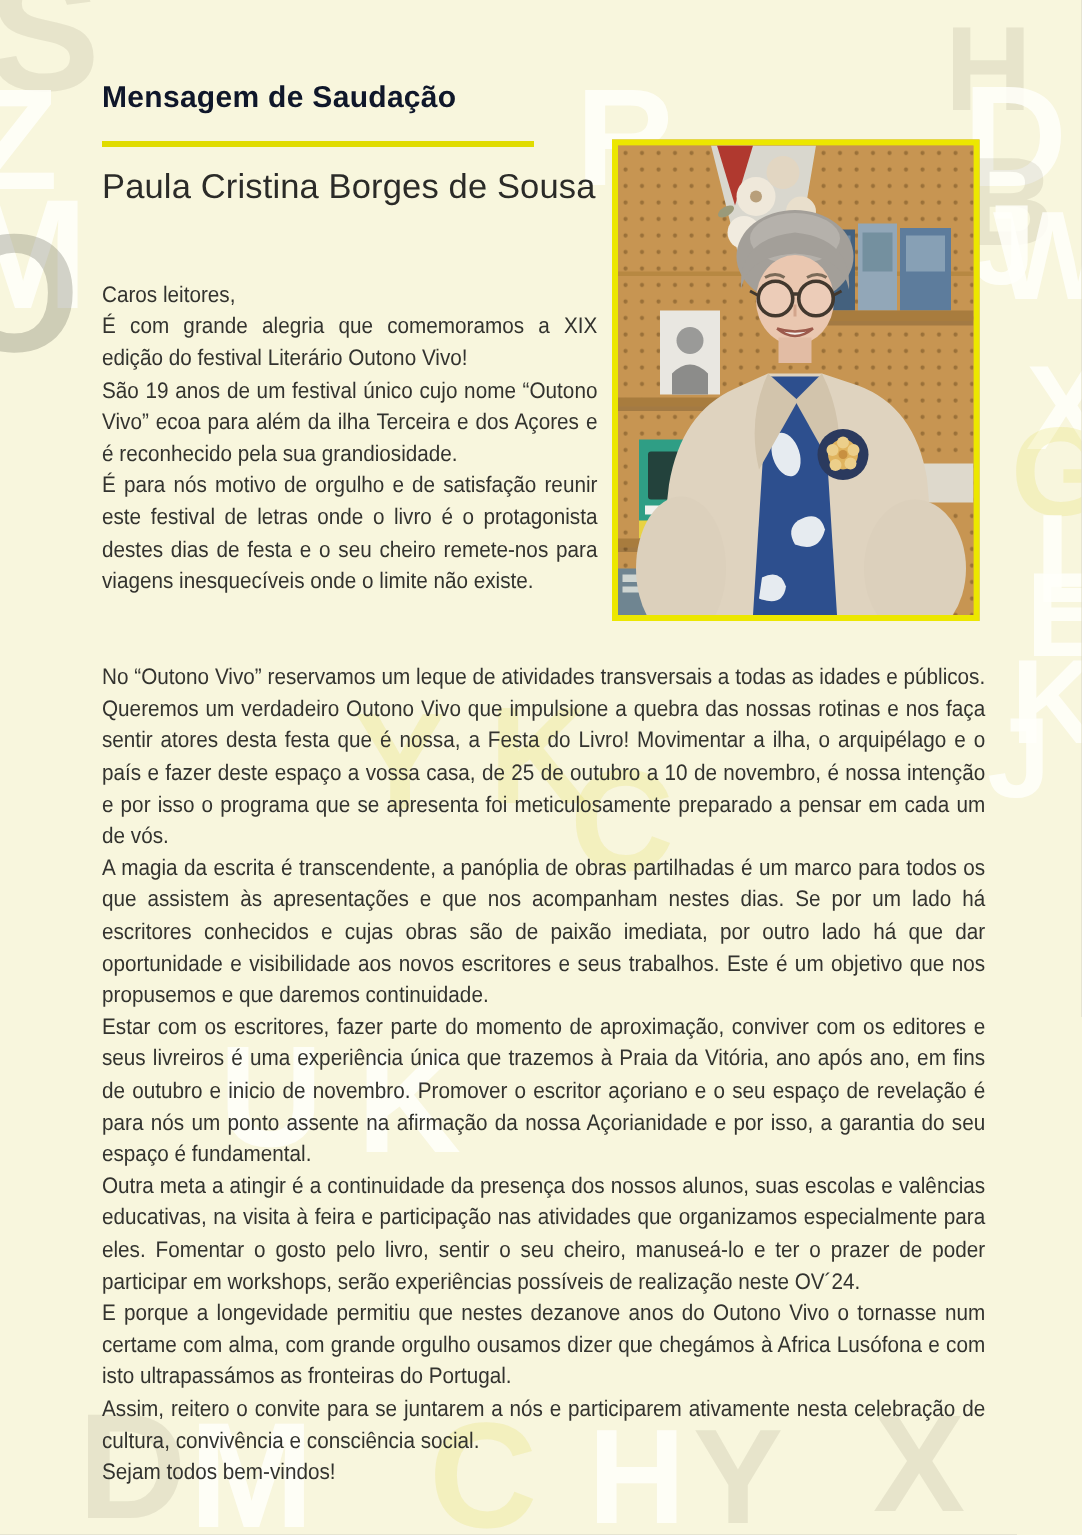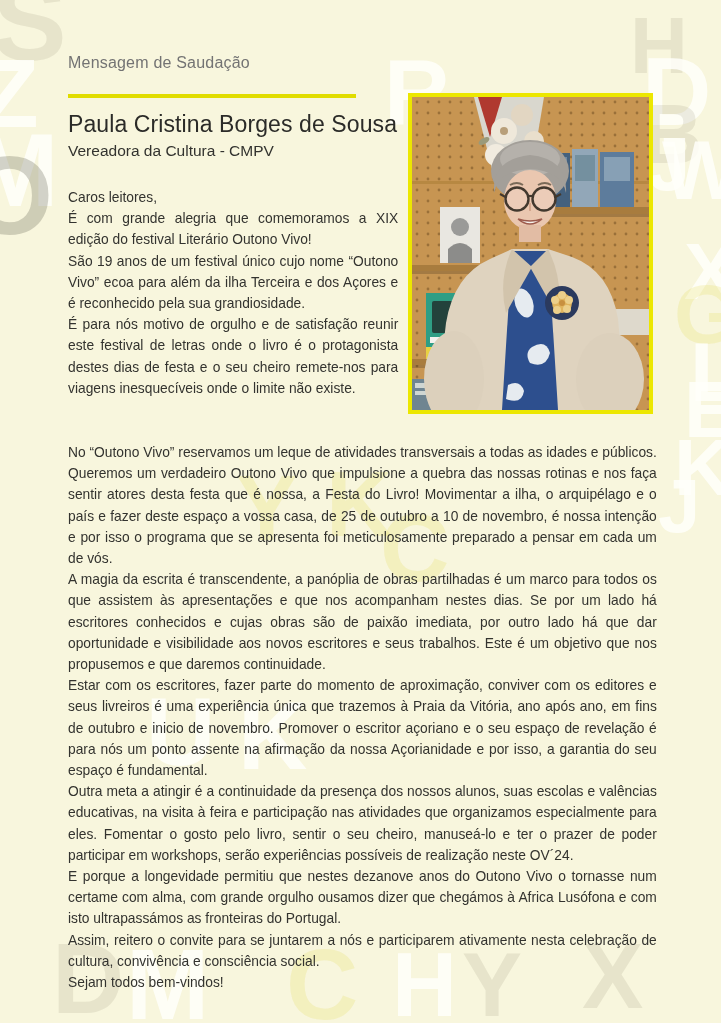--- a/index.html
+++ b/index.html
@@ -41,21 +41,21 @@
   .p20{left:238px;top:688px;font-size:96px}
   .p21{left:52px;top:928px;font-size:100px}
   .p22{left:126px;top:934px;font-size:100px}
   .p23{left:286px;top:934px;font-size:100px}
   .p24{left:392px;top:940px;font-size:90px}
   .p25{left:462px;top:940px;font-size:90px}
   .p26{left:582px;top:930px;font-size:92px}
 
   .title{
     position:absolute;left:68px;top:54px;margin:0;
-    font-size:16px;font-weight:400;color:#737373;letter-spacing:.2px;
+    font-size:20px;font-weight:700;color:#0f172a;letter-spacing:.2px;
   }
   .rule{
     position:absolute;left:68px;top:94px;width:288px;height:4px;
   }
   .photo{
     position:absolute;left:408px;top:93px;width:237px;height:313px;
     border:4px solid #ece700;background:#c79552;
   }
   .photo svg{display:block;}
   .name{
@@ -211,21 +211,20 @@
           <circle cx="155" cy="212" r="4" fill="#eccf8a"></circle>
           <circle cx="145" cy="213" r="4" fill="#eccf8a"></circle>
           <circle cx="143" cy="203" r="4" fill="#eccf8a"></circle>
           <circle cx="150" cy="206" r="3" fill="#c89040"></circle>
         </g>
       </g>
     </svg>
   </div>
 
   <p class="name">Paula Cristina Borges de Sousa</p>
-  <p class="role">Vereadora da Cultura - CMPV</p>
 
   <div class="textblock col-narrow">
     <p>Caros leitores,</p>
     <p>É com grande alegria que comemoramos a XIX edição do festival Literário Outono Vivo!</p>
     <p>São 19 anos de um festival único cujo nome “Outono Vivo” ecoa para além da ilha Terceira e dos Açores e é reconhecido pela sua grandiosidade.</p>
     <p>É para nós motivo de orgulho e de satisfação reunir este festival de letras onde o livro é o protagonista destes dias de festa e o seu cheiro remete-nos para viagens inesquecíveis onde o limite não existe.</p>
   </div>
 
   <div class="textblock col-full">
     <p>No “Outono Vivo” reservamos um leque de atividades transversais a todas as idades e públicos. Queremos um verdadeiro Outono Vivo que impulsione a quebra das nossas rotinas e nos faça sentir atores desta festa que é nossa, a Festa do Livro! Movimentar a ilha, o arquipélago e o país e fazer deste espaço a vossa casa, de 25 de outubro a 10 de novembro, é nossa intenção e por isso o programa que se apresenta foi meticulosamente preparado a pensar em cada um de vós.</p>

